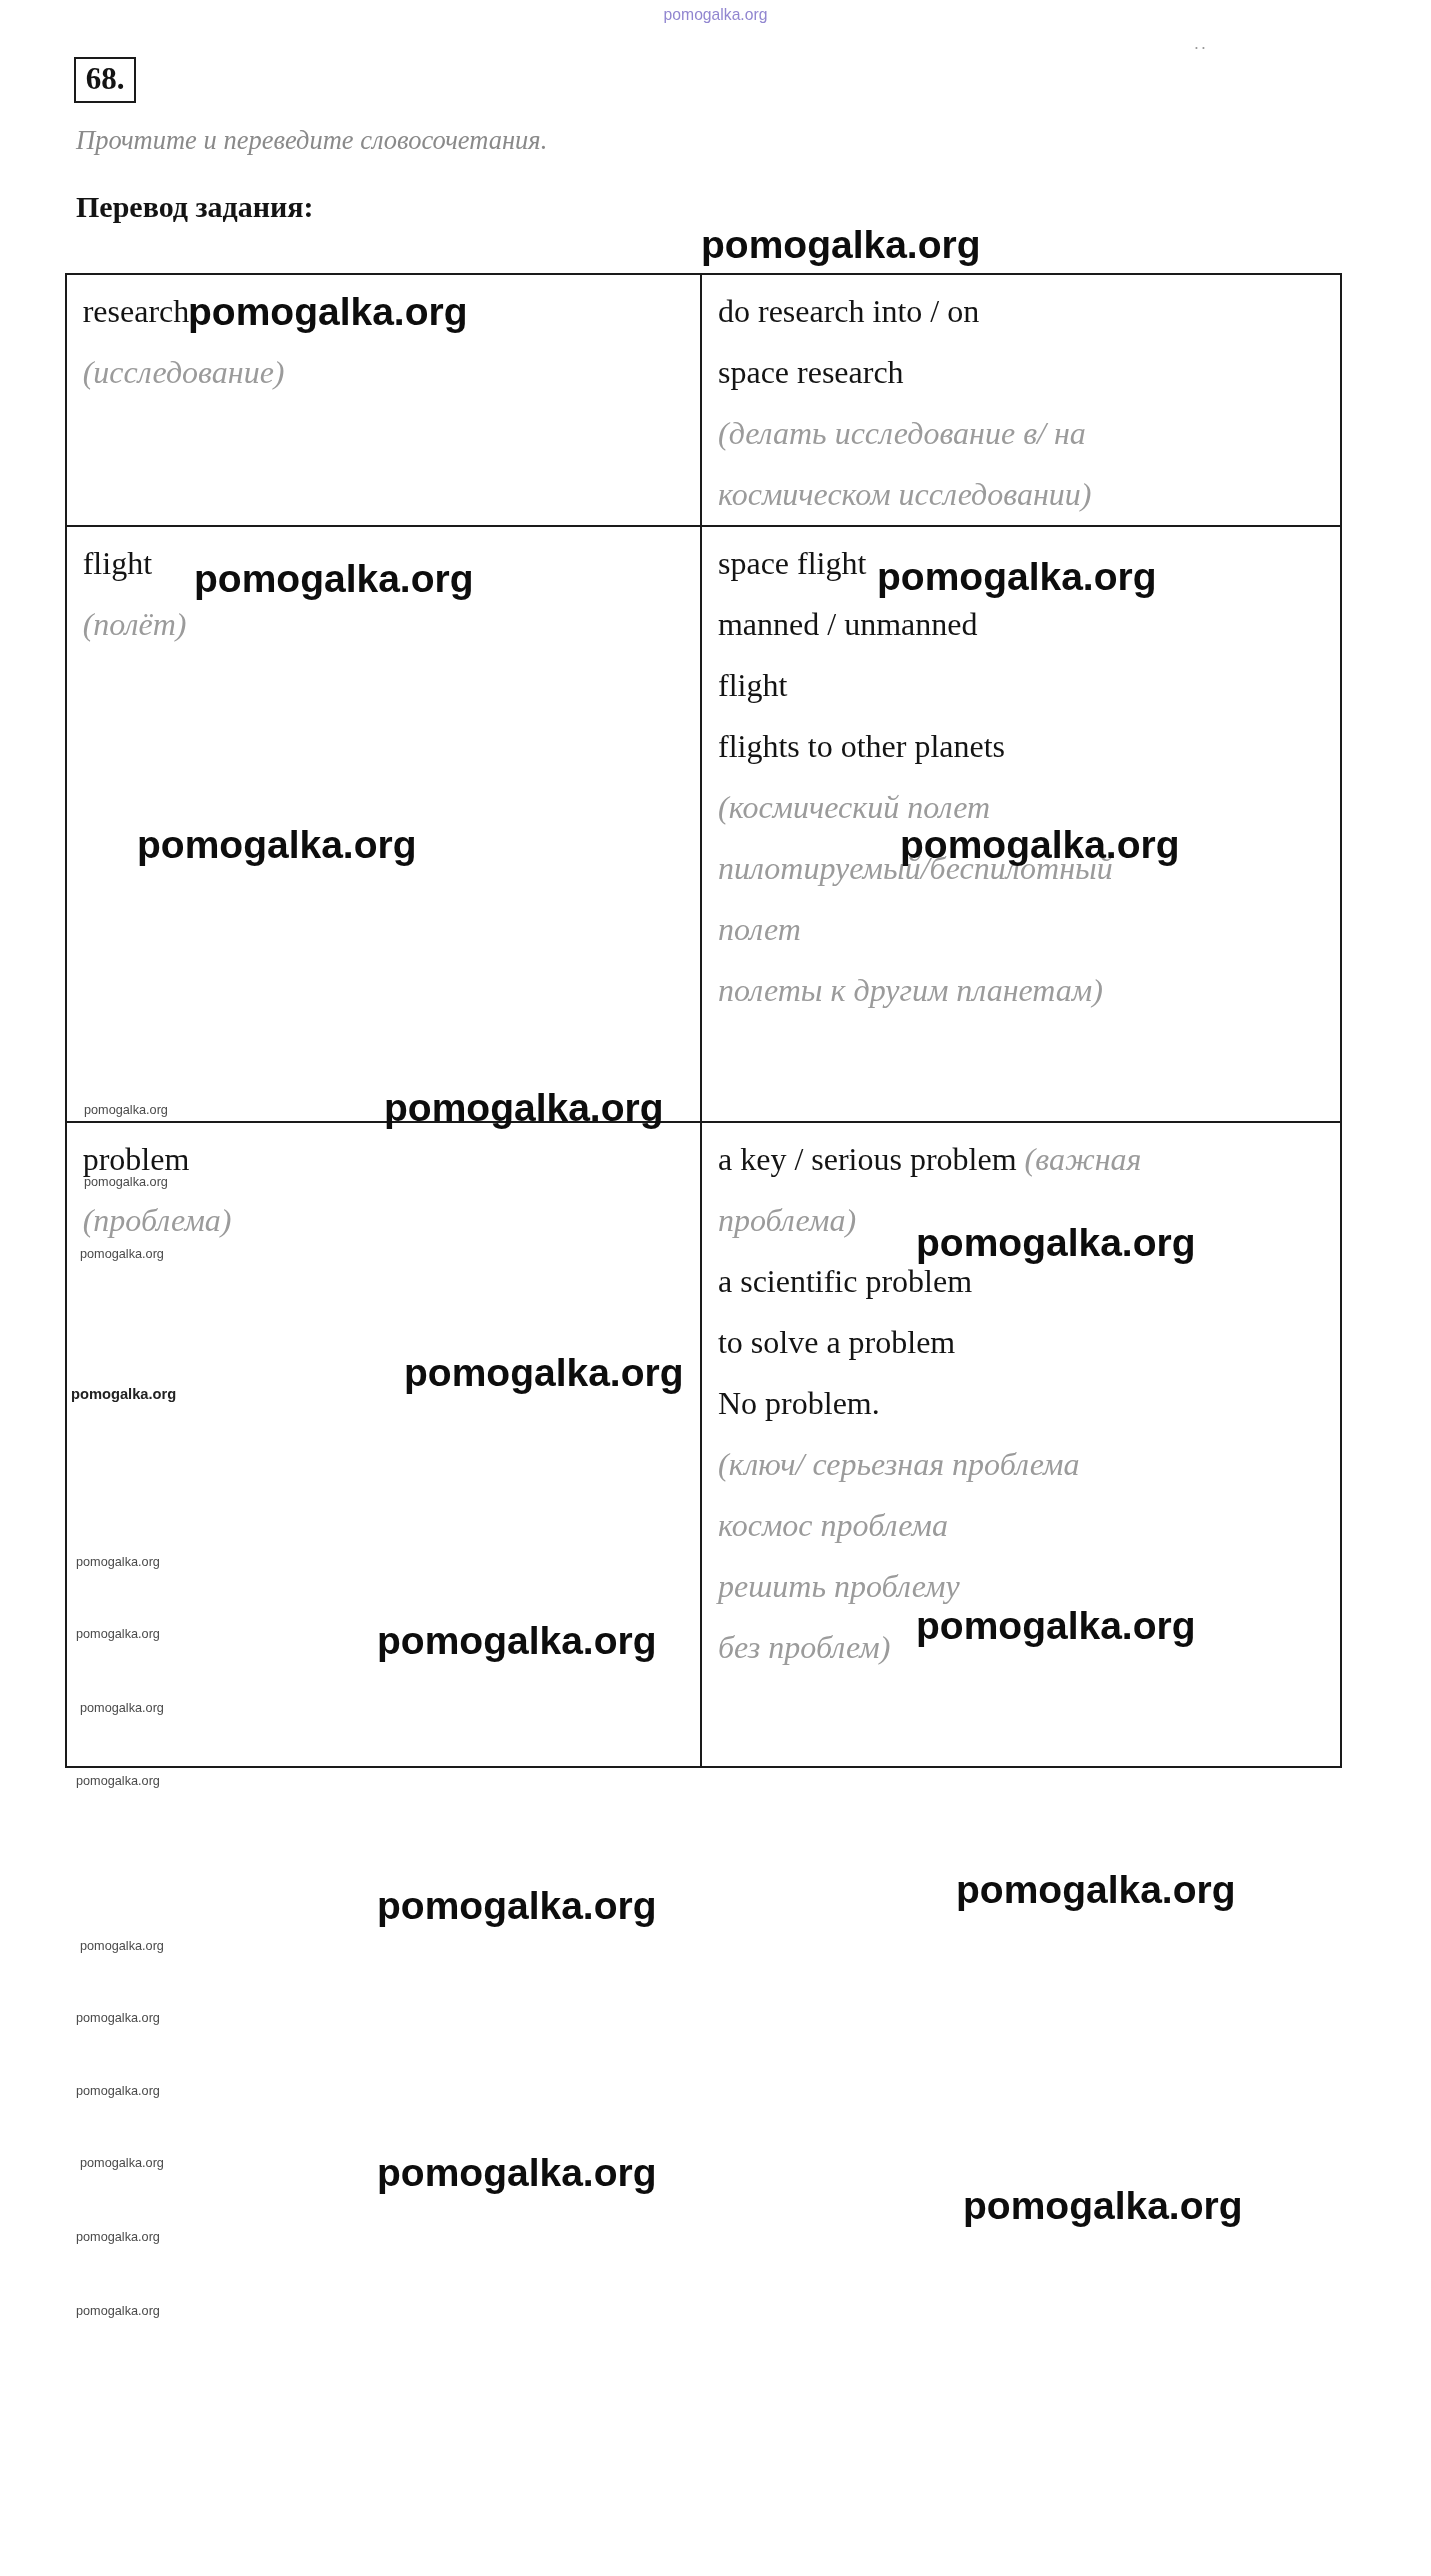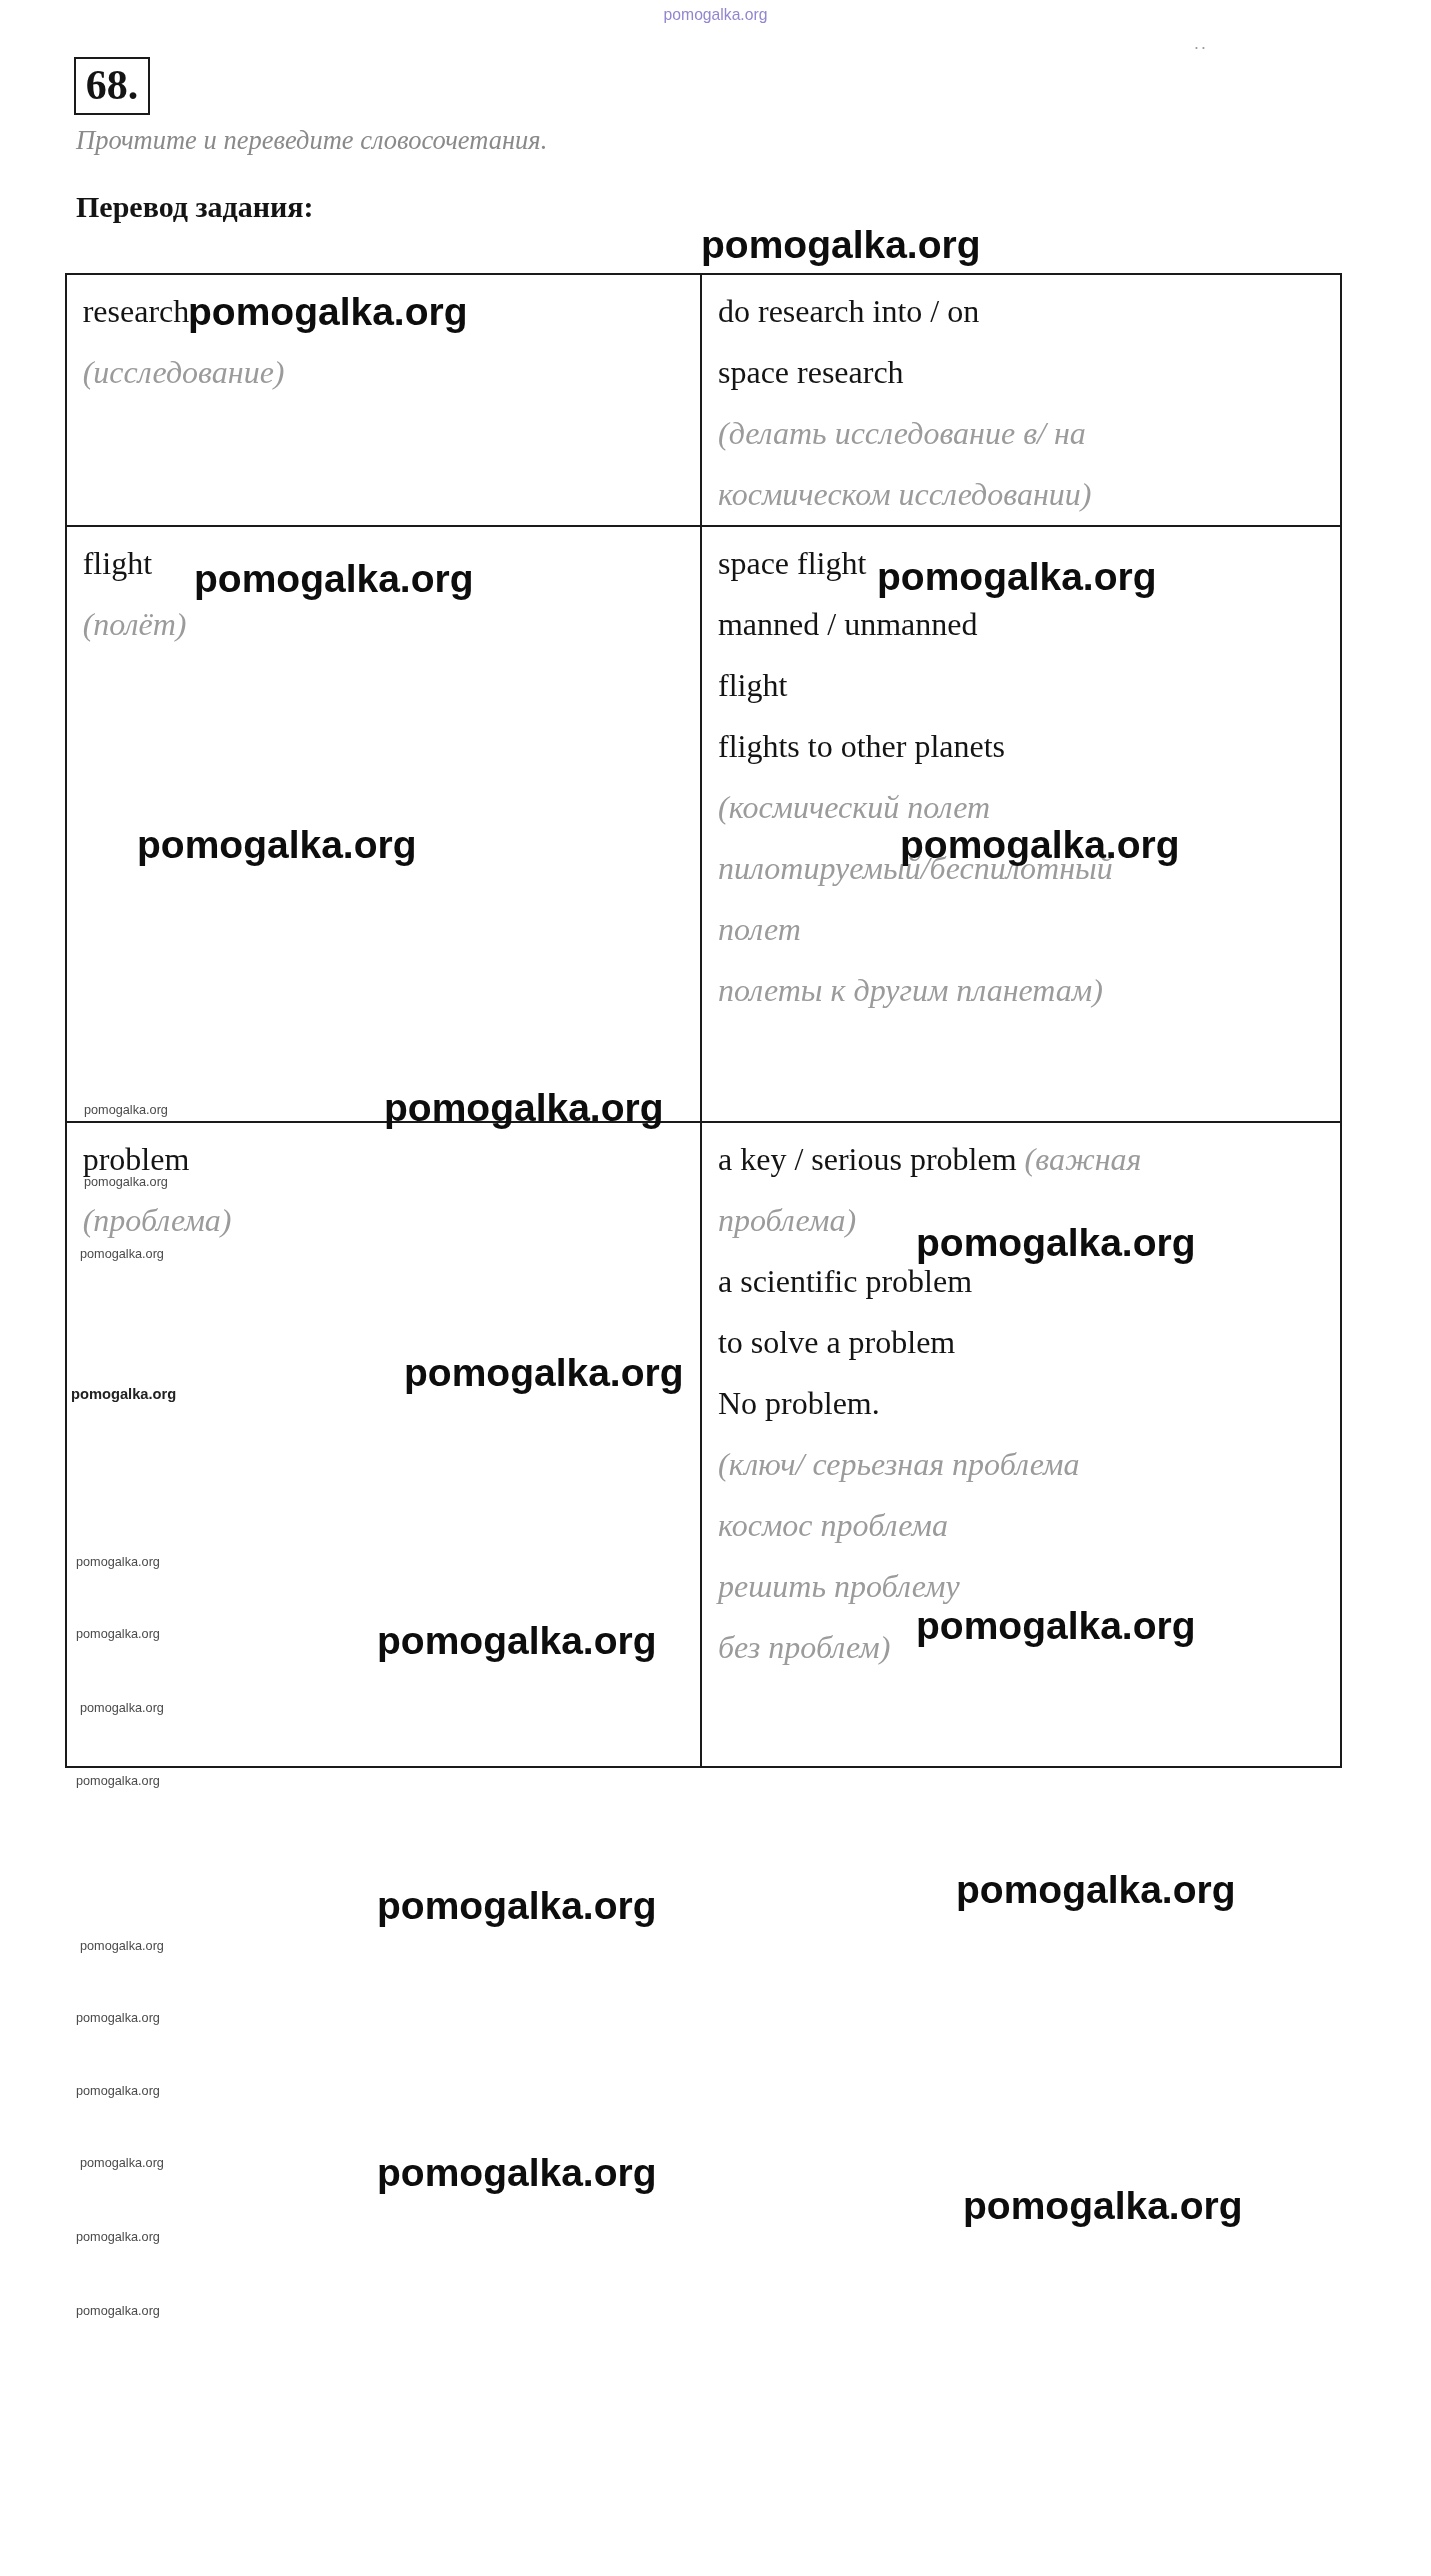--- a/index.html
+++ b/index.html
@@ -22,21 +22,21 @@
   .corner-mark{
     position:absolute; left:1194px; top:33px;
     color:#9a9a9a; font-size:17.6px; letter-spacing:2px;
     font-family:"Liberation Sans", sans-serif;
   }
   .ex-num{
     position:absolute; left:74px; top:57px;
     border:2.9px solid #1a1a1a;
     padding:2px 9.8px 3.9px 9.8px;
     font-weight:bold;
-    font-size:42px;
+    font-size:31px;
   }
   .instruction{
     position:absolute; left:76px; top:125px;
     font-style:italic;
     color:#8a8a8a;
     font-size:26.5px;
   }
   .task-title{
     position:absolute; left:76px; top:190px;
     font-weight:bold;

